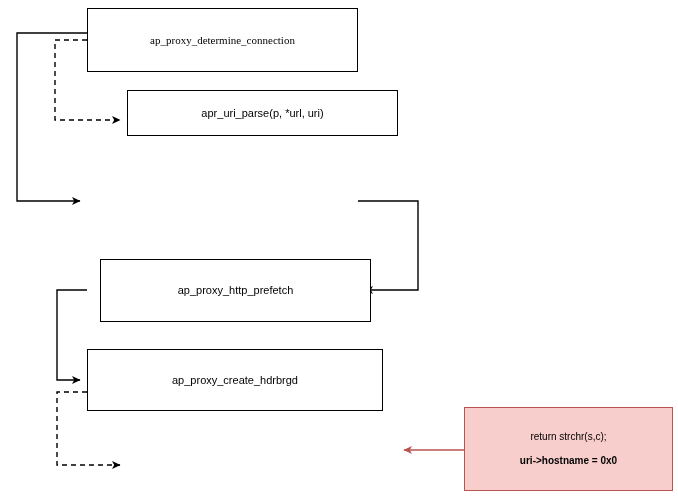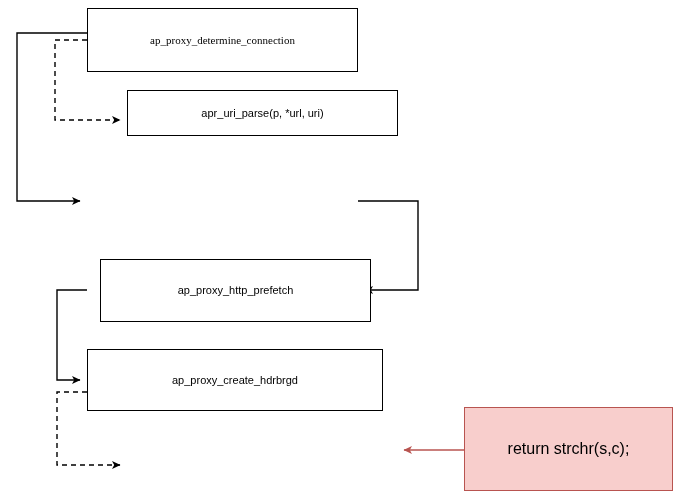--- a/index.html
+++ b/index.html
@@ -40,25 +40,25 @@
   }
   .node-label {
     display: block;
     padding: 0 6px;
     white-space: nowrap;
   }
   .note {
     position: absolute;
     box-sizing: border-box;
     display: flex;
-    flex-direction: row;
+    flex-direction: column;
     align-items: center;
     justify-content: center;
     text-align: center;
-    font-size: 16px;
+    font-size: 10px;
     line-height: 1.45;
     z-index: 2;
   }
   .note-line {
     display: block;
     white-space: nowrap;
   }
   .note-line.strong {
     font-weight: bold;
   }
@@ -110,15 +110,16 @@
 
   <div class="node" style="left:87px; top:349px; width:296px; height:62px;">
     <span class="node-label">ap_proxy_create_hdrbrgd</span>
   </div>
 
 
   <div class="note" style="left:464px; top:407px; width:209px; height:84px;
               background:#f8cecc; border:1px solid #b85450; color:#000000;">
     <span class="note-line">return strchr(s,c);</span>
     <span class="note-spacer"></span>
+    <span class="note-line strong">uri-&gt;hostname = 0x0</span>
   </div>
 
 </div>
 
 </body></html>

